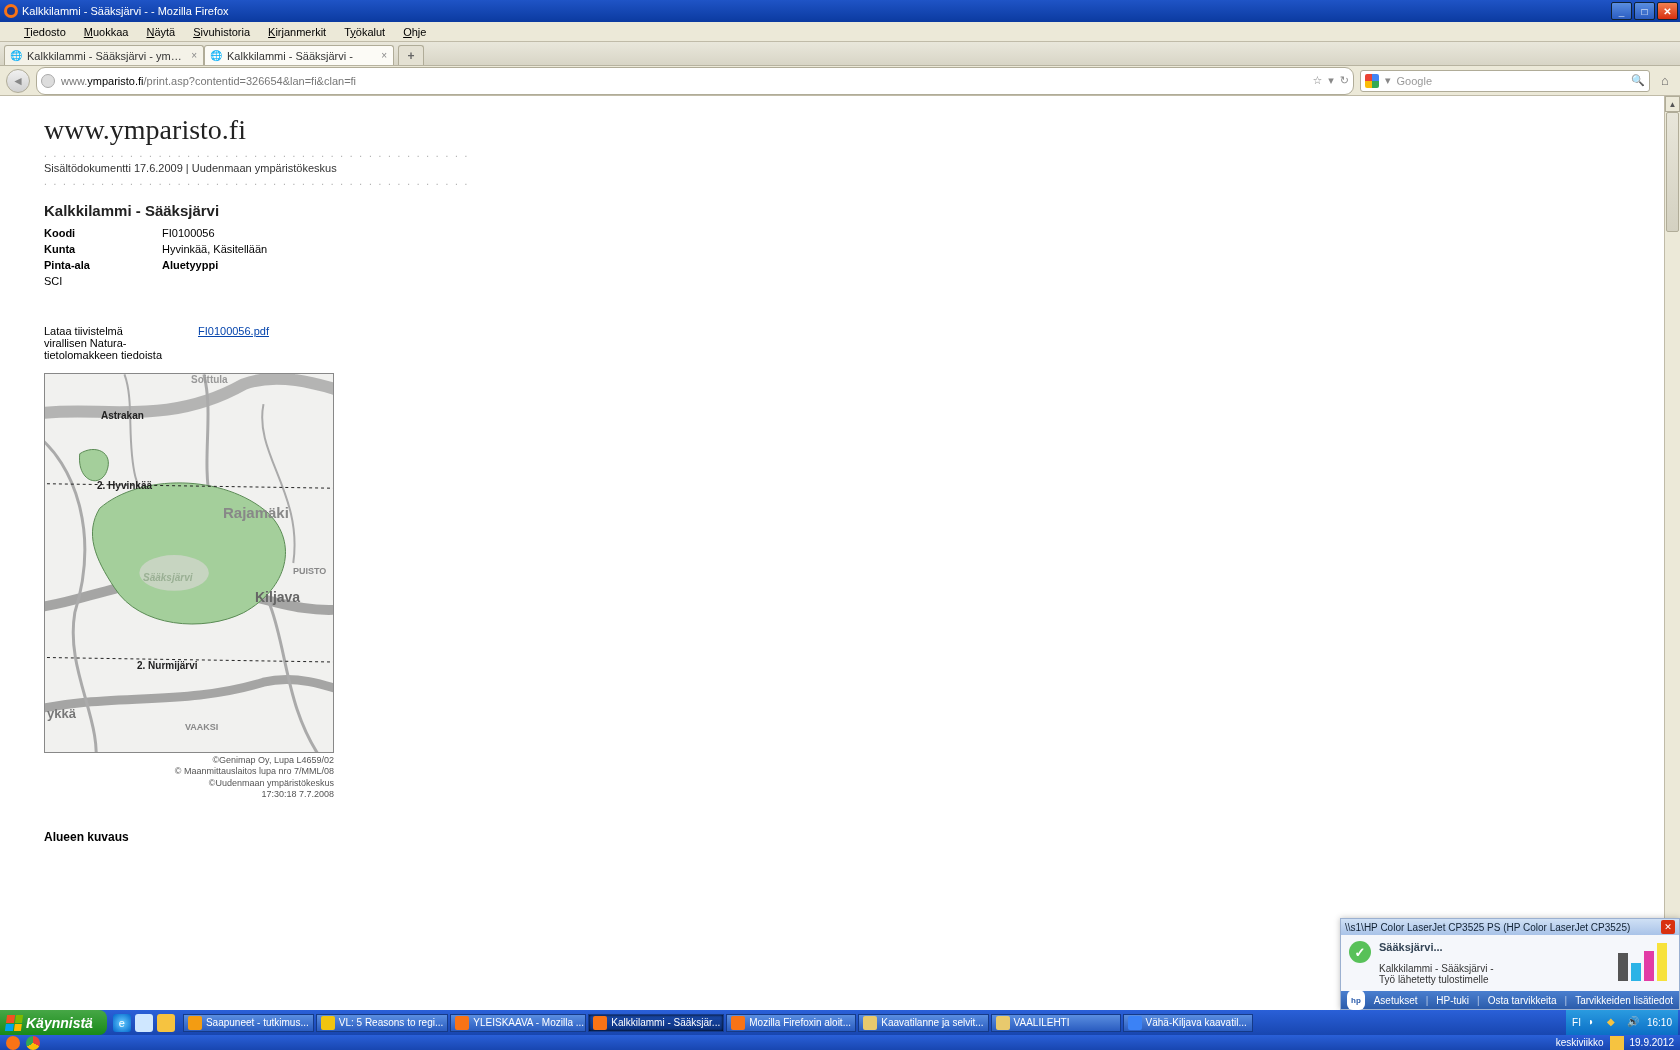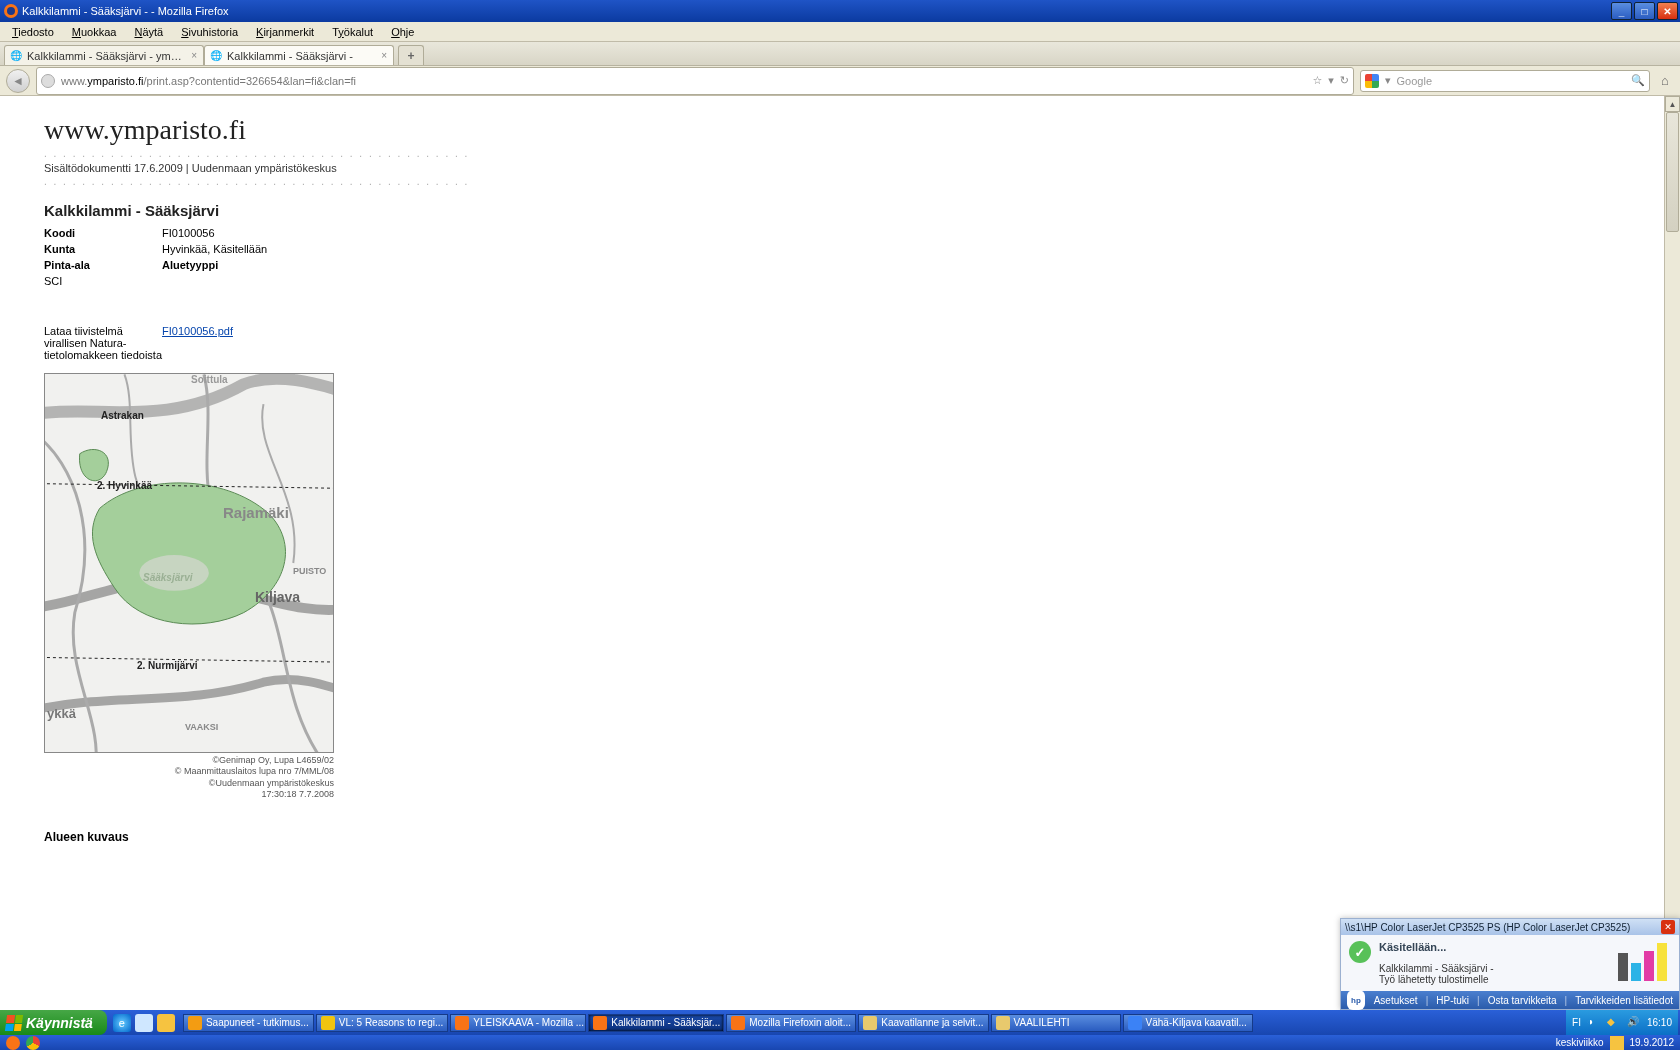--- a/index.html
+++ b/index.html
@@ -6,35 +6,35 @@
 html,body { height:100%; overflow:hidden; background:#3b6ea5; }
 
 
 .titlebar { height:22px; background:linear-gradient(#1f54c6,#0b3aa0); color:#fff; display:flex; align-items:center; padding:0 2px 0 4px; font-size:11px; }
 .titlebar .ff-icon { width:14px; height:14px; background:#f97316; border-radius:50%; position:relative; margin-right:4px; }
 .titlebar .ff-icon::after { content:""; position:absolute; inset:3px; background:#1e3a8a; border-radius:50%; }
 .titlebar .btns { margin-left:auto; display:flex; gap:2px; }
 .titlebar .cbtn { width:21px; height:18px; display:flex; align-items:center; justify-content:center; font-size:10px; font-weight:bold; border:1px solid #123; background:linear-gradient(#5a8ee0,#2a5cc0); color:#fff; border-radius:2px; }
 .titlebar .cbtn.close { background:linear-gradient(#f08050,#d83010); }
 
-.menubar { height:20px; background:#ece9d8; display:flex; align-items:center; padding:0 4px; font-size:11px; color:#000; gap:2px; border-bottom:1px solid #c0bba8; }
+.menubar { height:20px; background:#ece9d8; display:flex; align-items:center; padding:0 16px; font-size:11px; color:#000; gap:2px; border-bottom:1px solid #c0bba8; }
 .menubar .mi { padding:1px 8px; }
 .menubar .mi u { text-decoration:underline; }
 
 .tabs { height:24px; background:linear-gradient(#e9e7db,#d8d5c6); display:flex; align-items:flex-end; padding:0 4px; gap:0; border-bottom:1px solid #b7b3a0; }
 .tab { height:20px; display:flex; align-items:center; background:#f4f2e8; border:1px solid #b0ac98; border-bottom:none; border-radius:3px 3px 0 0; padding:0 6px; font-size:11px; color:#333; min-width:190px; max-width:200px; gap:4px; }
 .tab.active { background:#fcfbf6; }
 .tab .favicon { width:12px; height:12px; display:flex; align-items:center; justify-content:center; font-size:10px; }
 .tab .tlabel { flex:1; white-space:nowrap; overflow:hidden; text-overflow:ellipsis; }
 .tab .tx { color:#888; font-size:10px; }
 .newtab { width:26px; height:20px; border:1px solid #b0ac98; border-bottom:none; border-radius:3px 3px 0 0; display:flex; align-items:center; justify-content:center; background:#e4e1d3; color:#666; font-size:12px; font-weight:bold; margin-left:4px; }
 
 .urlbar { height:30px; background:#ece9d8; display:flex; align-items:center; padding:0 6px; gap:6px; border-bottom:1px solid #c0bba8; }
 .navbtn { width:24px; height:24px; border-radius:50%; background:linear-gradient(#f0f0f0,#d0d0d0); border:1px solid #b0ac98; display:flex; align-items:center; justify-content:center; color:#888; font-size:12px; }
-.urlfield { flex:1; height:22px; background:#fff; border:1px solid #b0ac98; border-radius:3px; display:flex; align-items:center; padding:13px 4px; font-size:11px; gap:6px;justify-content:space-between; }
+.urlfield { flex:1; height:22px; background:#fff; border:1px solid #b0ac98; border-radius:9px; display:flex; align-items:center; padding:13px 4px; font-size:11px; gap:6px;justify-content:space-between; }
 .urlfield .globe { width:14px; height:14px; border-radius:50%; background:#ddd; border:1px solid #aaa; }
 .urlfield .urltxt { flex:1; color:#777; }
 .urlfield .urltxt b { color:#000; font-weight:normal; }
 .urlfield .uicons { display:flex; gap:6px; color:#888; font-size:11px; }
 .searchfield { width:290px; height:22px; background:#fff; border:1px solid #b0ac98; border-radius:3px; display:flex; align-items:center; padding:0 4px; font-size:11px; color:#999; gap:6px; }
 .searchfield .g { width:14px; height:14px; background:conic-gradient(#4285F4 0 25%,#34A853 0 50%,#FBBC05 0 75%,#EA4335 0); border-radius:2px; }
 .homebtn { width:18px; height:18px; color:#666; font-size:13px; display:flex; align-items:center; justify-content:center; }
 
 
 .viewport { position:absolute; top:96px; left:0; right:0; bottom:40px; background:#fff; overflow:hidden; }
@@ -44,21 +44,21 @@
 .scrollbar .sbtn.bottom { position:absolute; bottom:0; left:0; right:0; }
 
 .page { padding:18px 0 0 44px; font-size:11px; color:#000; }
 .sitehead { font-family:Georgia,serif; font-size:28px; font-weight:normal; color:#222; }
 .dotted { color:#aaa; font-size:10px; letter-spacing:2px; white-space:nowrap; overflow:hidden; width:430px; line-height:8px; margin:4px 0; }
 .meta { font-size:11px; color:#333; }
 .pagetitle { font-size:15px; font-weight:bold; color:#222; margin:16px 0 8px; }
 .kv { display:grid; grid-template-columns:118px auto; column-gap:0; row-gap:4px; font-size:11px; }
 .kv .k { font-weight:bold; }
 .dlrow { display:grid; grid-template-columns:118px auto; margin-top:38px; font-size:11px; }
-.dlrow a { color:#0645ad; text-decoration:underline; }
+.dlrow a { color:#0645ad; text-decoration:underline;margin-left:36px; }
 
 .map { width:290px; height:380px; margin-top:12px; border:1px solid #888; position:relative; background:#f2f2f1; overflow:hidden; }
 .map svg { width:100%; height:100%; display:block; }
 .maplabel { position:absolute; font-size:10px; font-weight:bold; color:#222; }
 .mapcap { width:290px; text-align:right; font-size:9px; color:#555; line-height:1.25; margin-top:2px; }
 
 .sect { font-size:12px; font-weight:bold; margin-top:30px; }
 
 
 .toast { position:absolute; right:0; bottom:40px; width:340px; background:#f5f7fb; border:1px solid #9bb0d0; font-size:10px; color:#333; box-shadow:0 0 6px rgba(0,0,0,.25); }
@@ -219,21 +219,21 @@
 </div>
 
 <div class="toast">
   <div class="thdr">
     <span>\\s1\HP Color LaserJet CP3525 PS (HP Color LaserJet CP3525)</span>
     <span class="tx">✕</span>
   </div>
   <div class="tbody">
     <div class="tick">✓</div>
     <div class="tmsg">
-      <div class="h">Käsitellään...</div>
+      <div class="h">Sääksjärvi...</div>
       <div>Kalkkilammi - Sääksjärvi -</div>
       <div>Työ lähetetty tulostimelle</div>
     </div>
     <div class="bars">
       <div style="height:28px;background:#555"></div>
       <div style="height:18px;background:#2bb3e6"></div>
       <div style="height:30px;background:#e23ba6"></div>
       <div style="height:38px;background:#f7e23b"></div>
     </div>
   </div>

